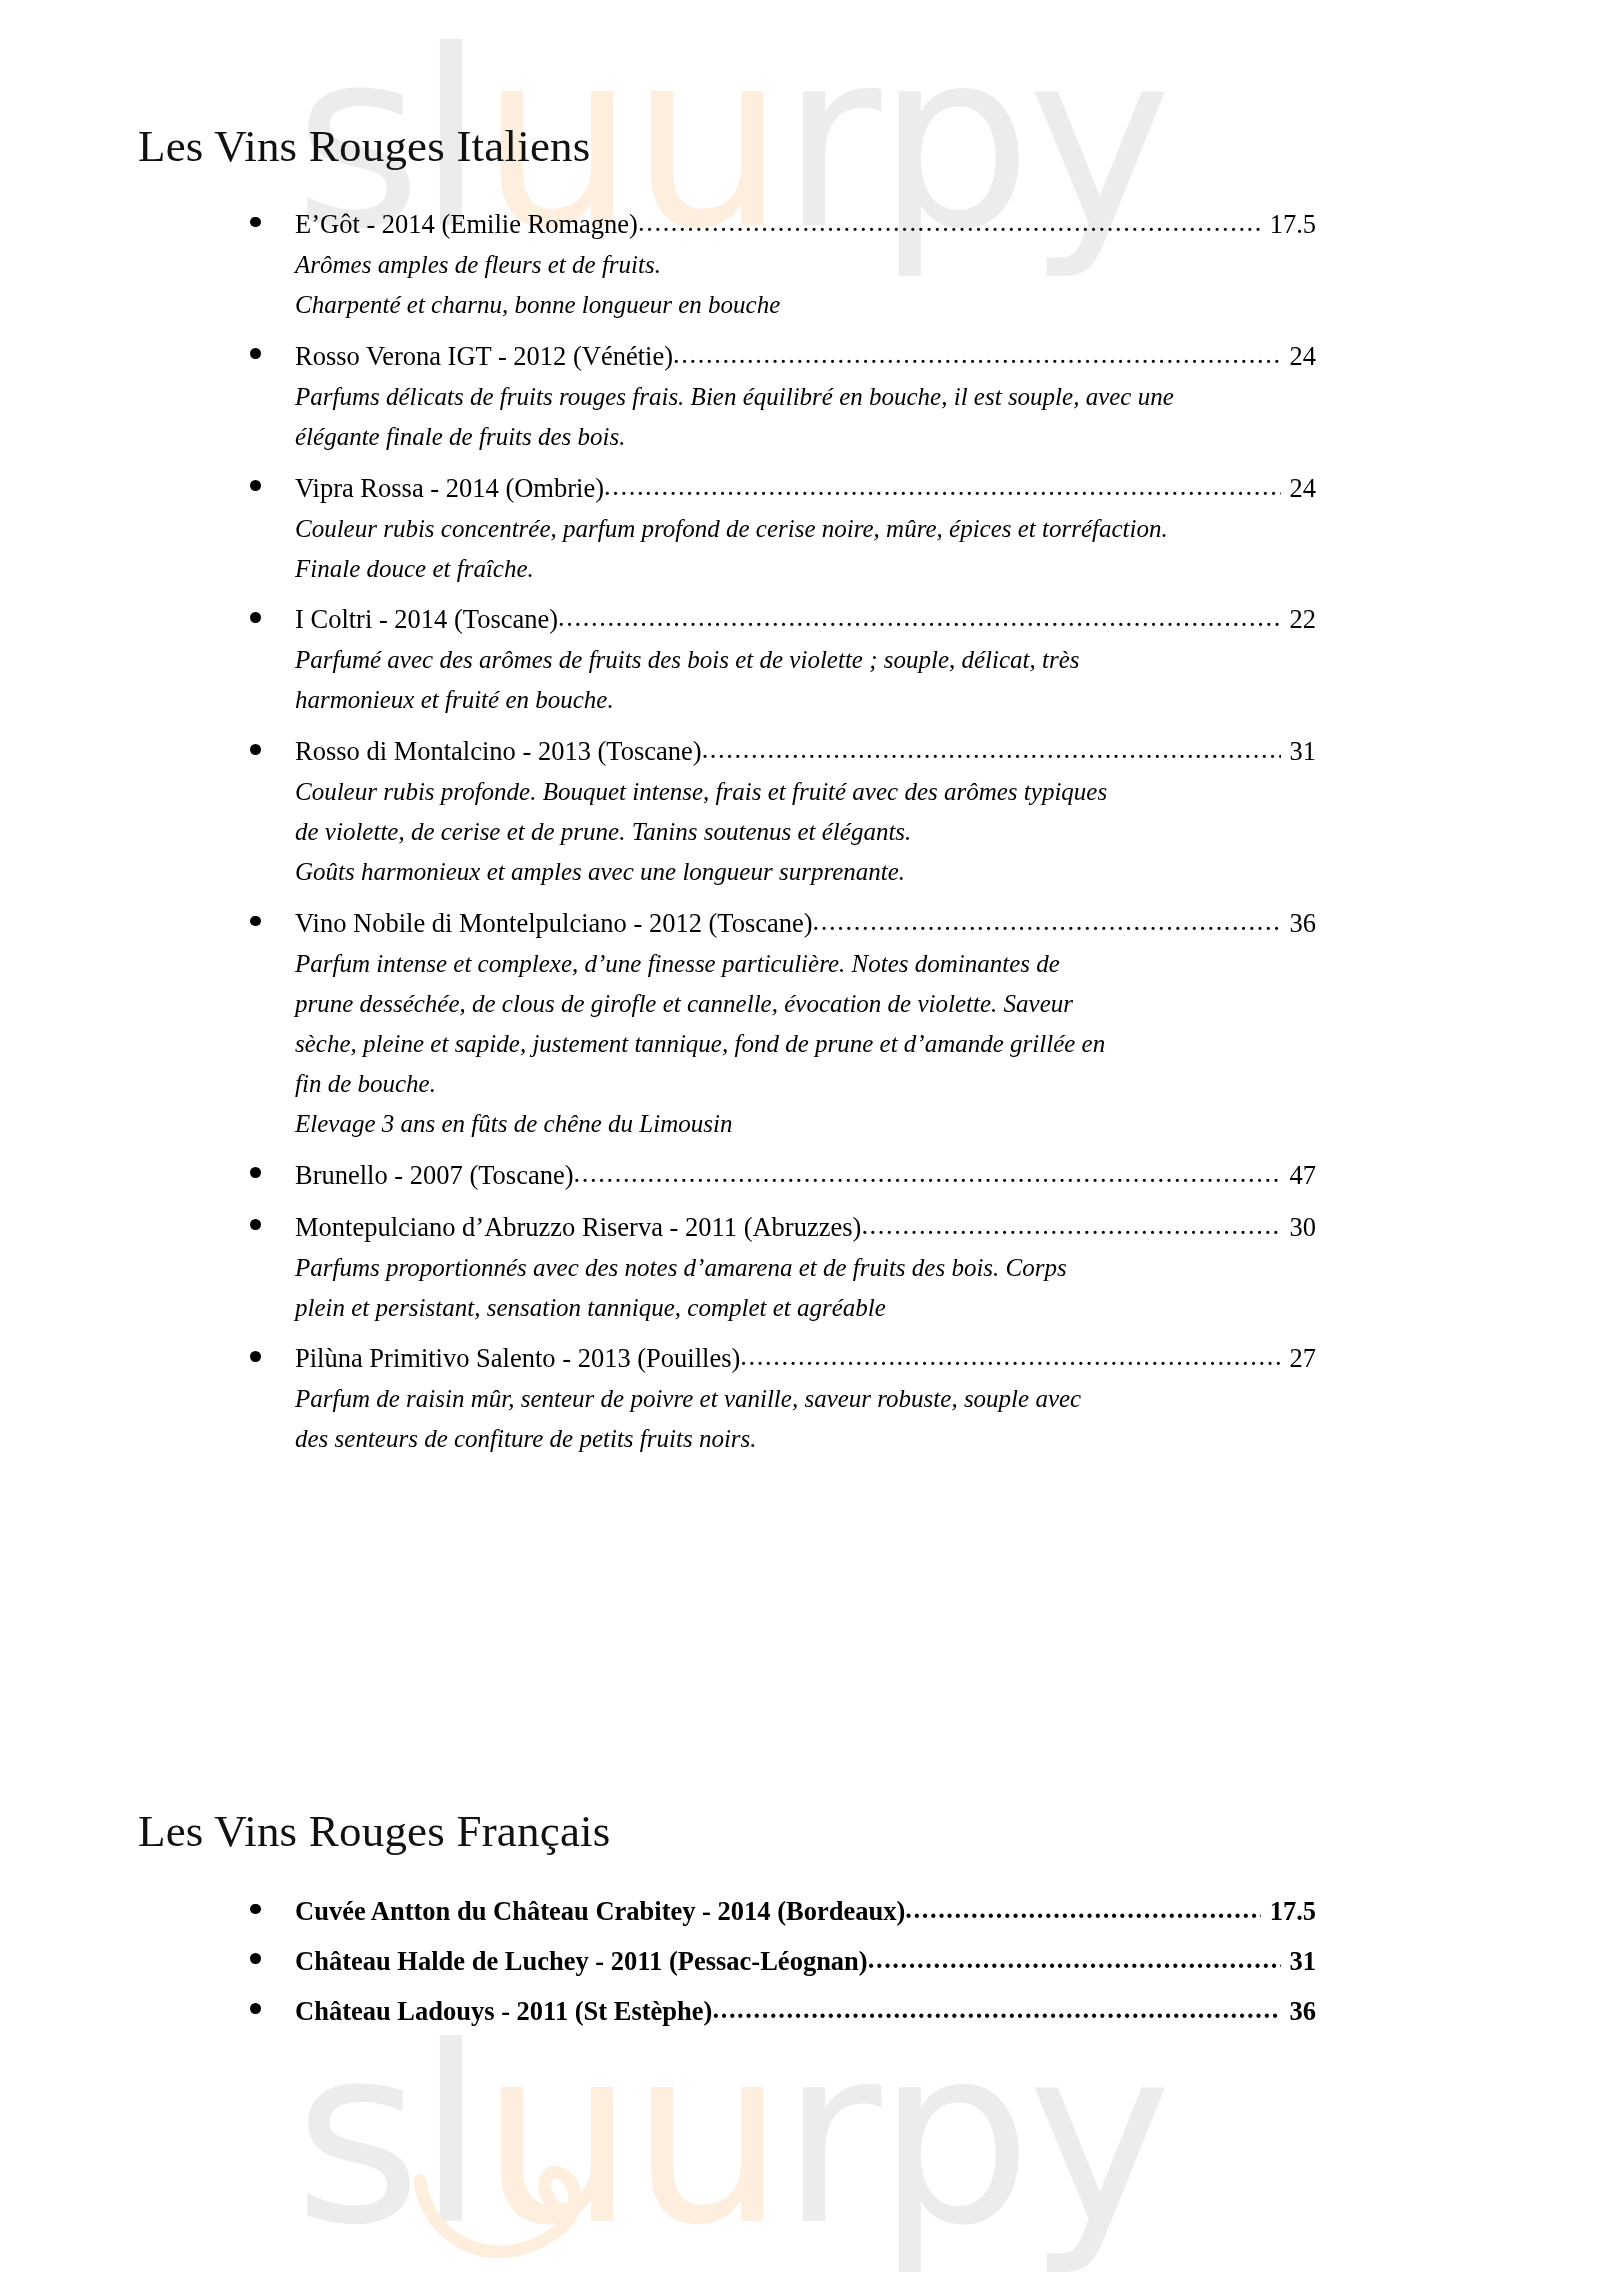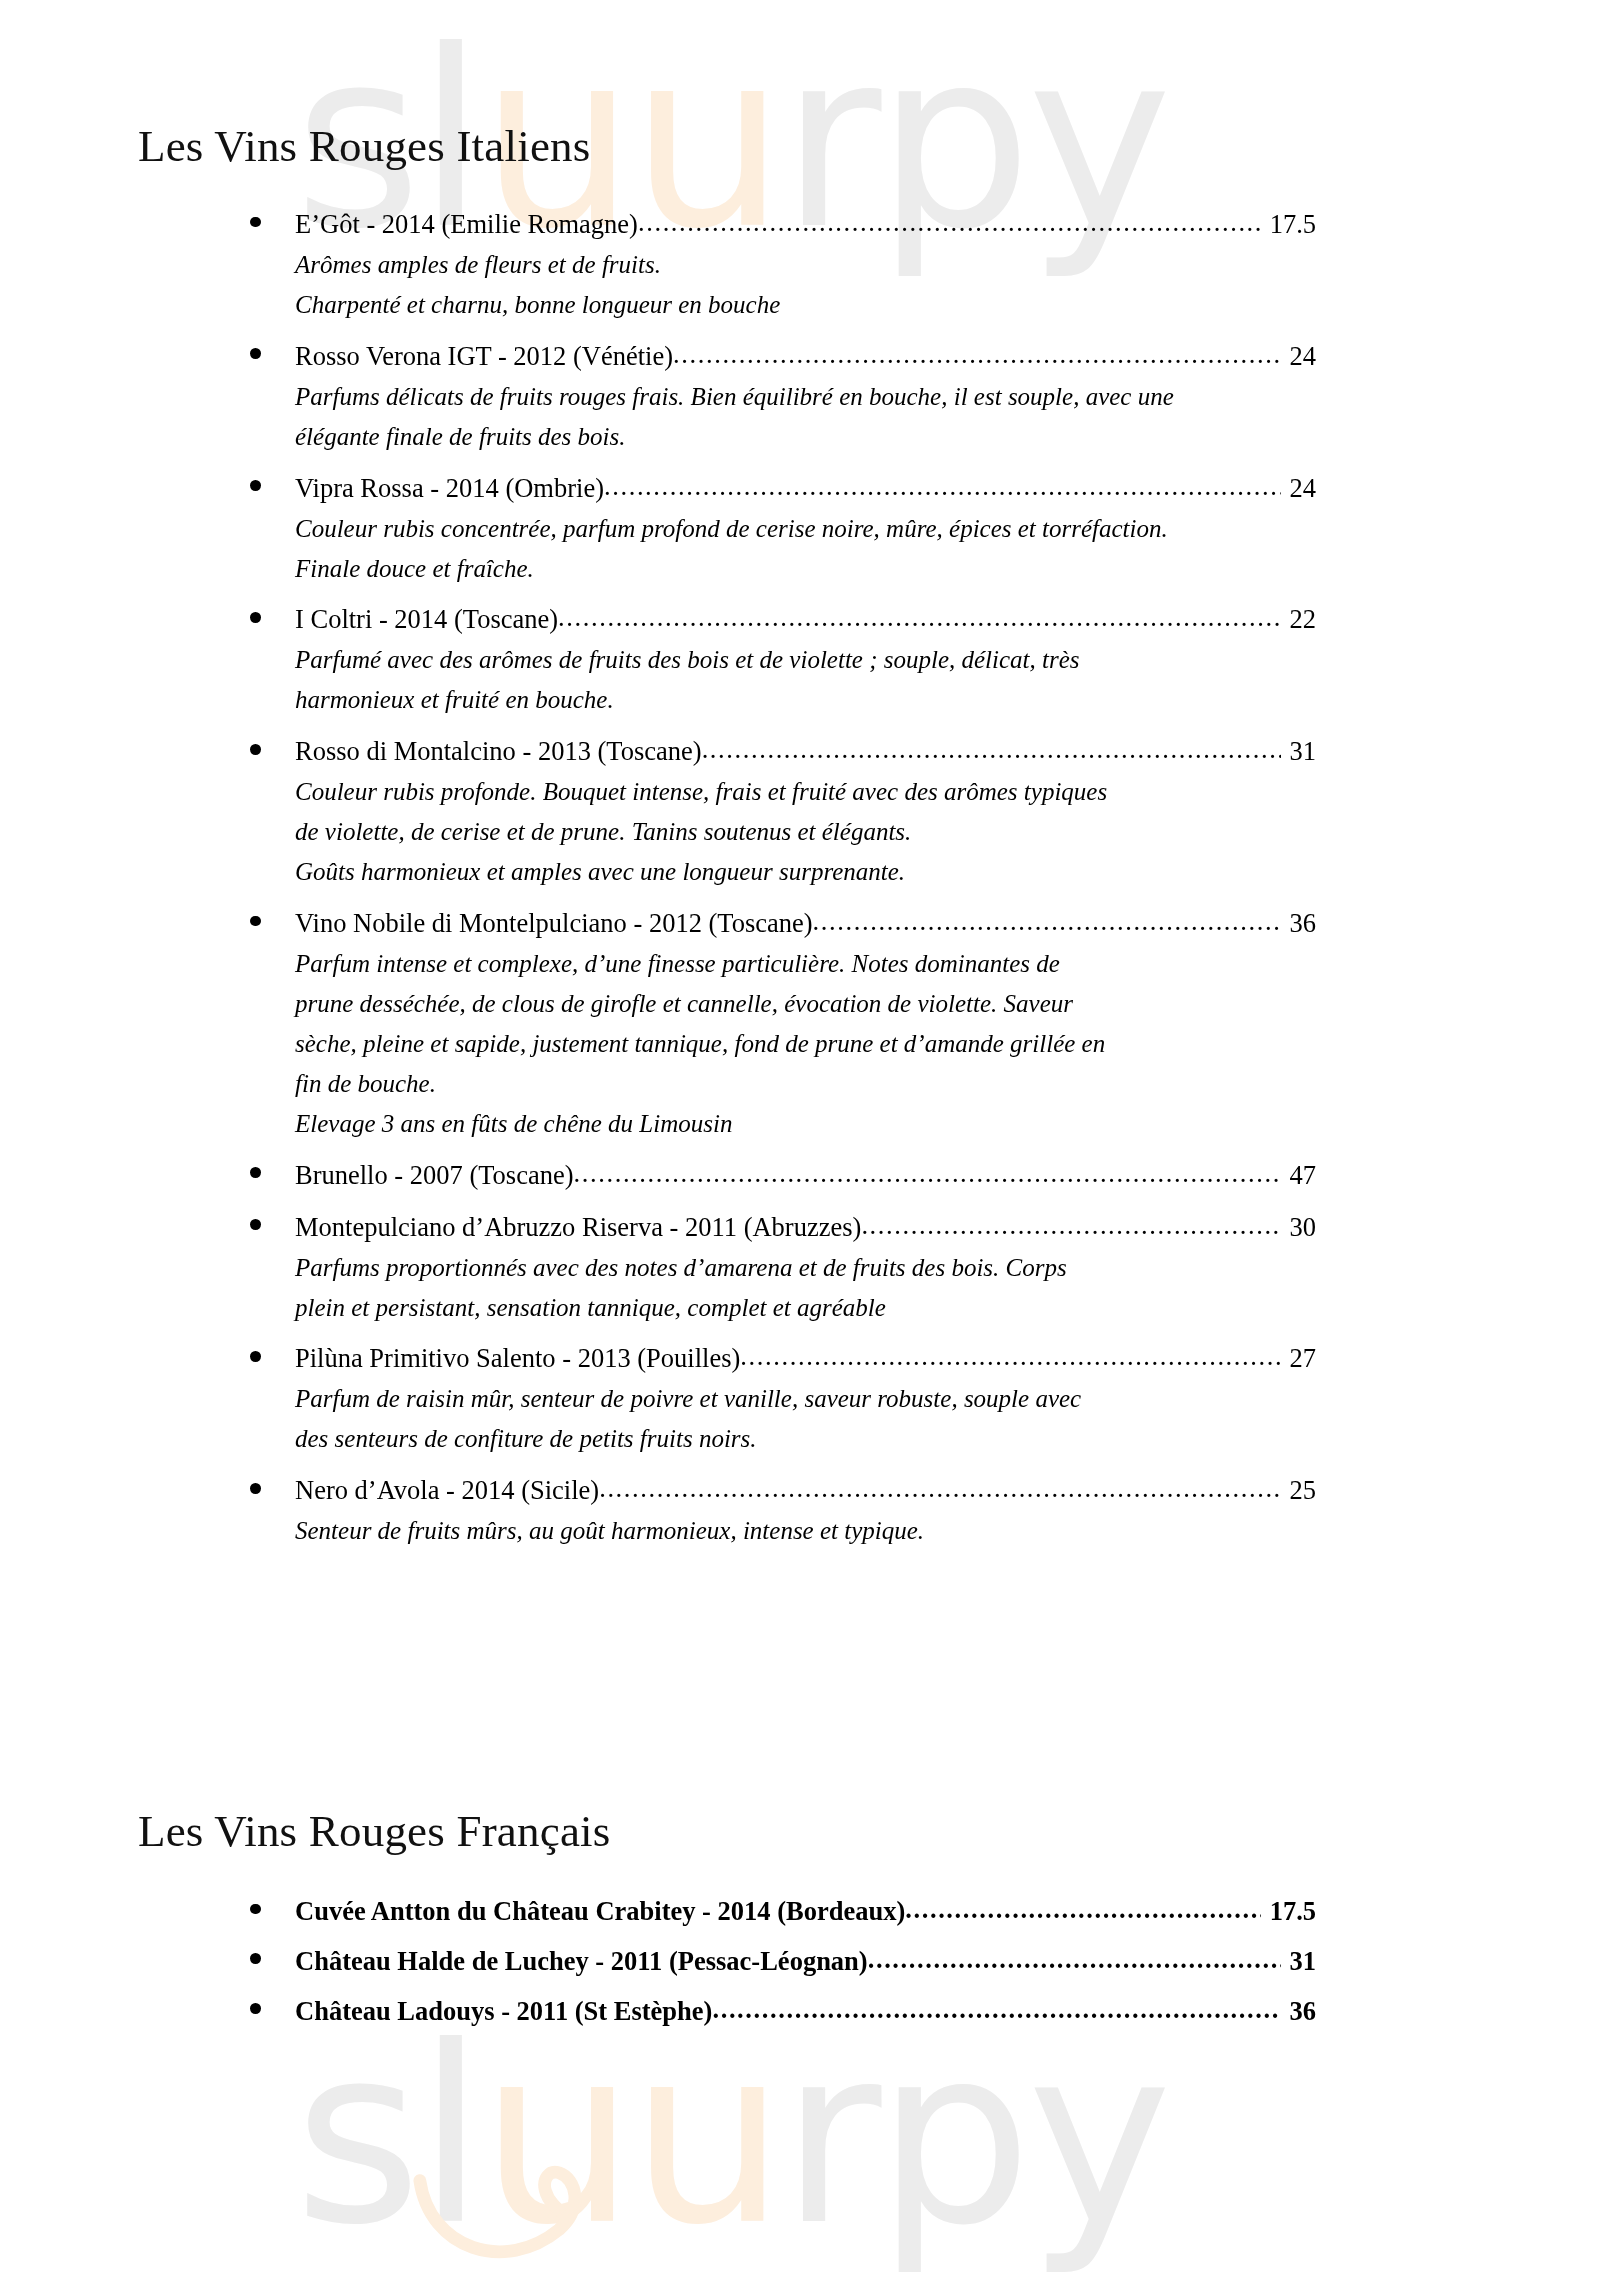--- a/index.html
+++ b/index.html
@@ -240,29 +240,20 @@
         <li class="item">
           <span class="bullet"></span>
           <div class="item-line">
             <span class="item-name">Pilùna Primitivo Salento - 2013 (Pouilles) </span>
             <span class="leader"></span>
             <span class="item-price">27</span>
           </div>
           <p class="desc narrow">Parfum de raisin mûr, senteur de poivre et vanille, saveur robuste, souple avec des senteurs de confiture de petits fruits noirs.</p>
         </li>
 
-        <li class="item">
-          <span class="bullet"></span>
-          <div class="item-line">
-            <span class="item-name">Nero d’Avola - 2014 (Sicile)</span>
-            <span class="leader"></span>
-            <span class="item-price">25</span>
-          </div>
-          <p class="desc">Senteur de fruits mûrs, au goût harmonieux, intense et typique.</p>
-        </li>
 
       </ul>
     </div>
 
     <div class="section" id="sec-2" style="top:1803px;">
       <h1 class="section-title">Les Vins Rouges Français</h1>
 
       <ul class="items" style="margin-top:31px;font-weight:bold;">
 
         <li class="item tight">

